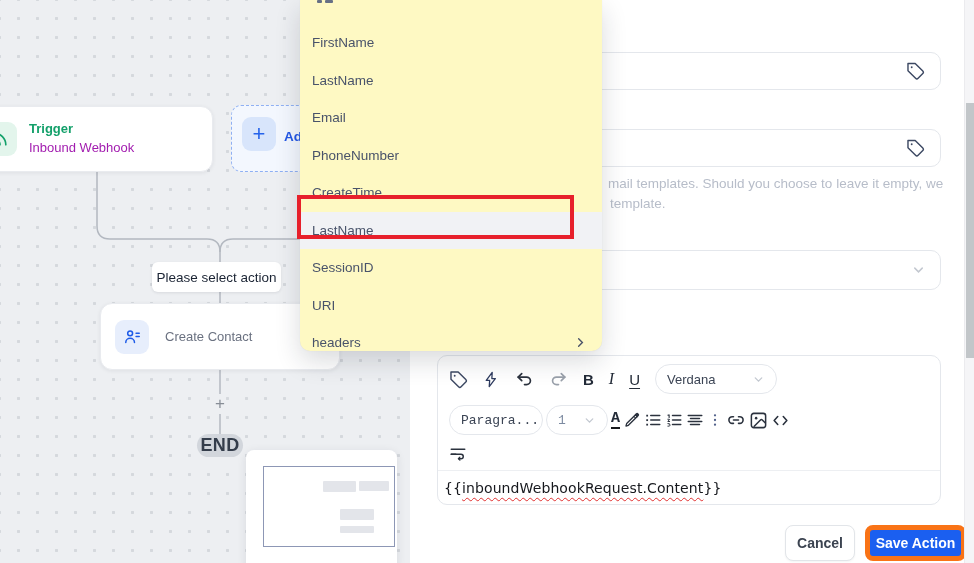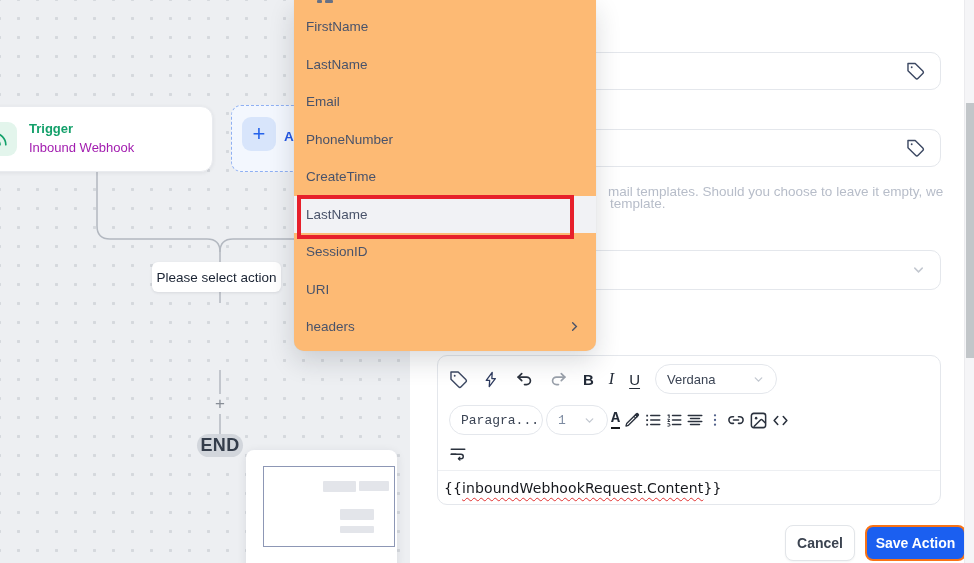--- a/index.html
+++ b/index.html
@@ -54,21 +54,21 @@
 
   
   .panel { position:absolute; left:410px; top:0; width:564px; height:563px; background:#fff; }
   .field { position:absolute; left:27px; width:504px; background:#fff;
     border:1px solid #e4e7ec; border-radius:10px; }
   .field-1 { top:52px; height:38px; }
   .field-2 { top:129px; height:38px; }
   .field .tag-ic { position:absolute; right:15px; top:50%; transform:translateY(-50%); color:#3d4963; display:flex; }
 
   .helper { position:absolute; color:#b7bdc9; font-size:13.5px; }
-  .helper-1 { left:198px; top:176px;margin-top:8px; }
+  .helper-1 { left:198px; top:176px; }
   .helper-2 { left:200px; top:196px; }
 
   .select-box { position:absolute; left:27px; top:250px; width:504px; height:40px;
     background:#fff; border:1px solid #e4e7ec; border-radius:10px; }
   .select-box .chev { position:absolute; right:14px; top:50%; transform:translateY(-50%); color:#c3c8d0; display:flex; }
 
   .editor { position:absolute; left:27px; top:355px; width:504px; height:150px;
     background:#fff; border:1px solid #e4e7ec; border-radius:10px; }
   .tb-row { position:absolute; left:0; width:100%; display:flex; align-items:center; padding-left:11px; }
   .tb-row-1 { top:7px; height:32px; gap:15px; }
@@ -94,26 +94,26 @@
   .ed-content { position:absolute; left:6px; top:124px; font-family:"DejaVu Sans",sans-serif;
     font-size:14px; color:#16181d; letter-spacing:.1px; white-space:nowrap; }
   .wavy { text-decoration:underline; text-decoration-style:wavy; text-decoration-color:#e03131;
     text-decoration-thickness:1px; text-underline-offset:3.5px; }
 
   .footer-btns { position:absolute; right:8px; top:525px; display:flex; gap:10px; }
   .btn { height:36px; border-radius:8px; display:flex; align-items:center; justify-content:center;
     font-size:14px; cursor:pointer; }
   .btn-cancel { width:70px; background:#fff; border:1px solid #e2e5e9; color:#3b4350; font-weight:600;
     box-shadow:0 1px 2px rgba(25,32,46,.05); }
-  .btn-save { width:101px; background:#1b5ff0; border:2px solid #f97316; color:#fff; font-weight:700; }
+  .btn-save { width:101px; background:#1b5ff0; border:5px solid #f97316; color:#fff; font-weight:700; }
 
   
-  .dropdown { position:absolute; left:294px; top:0; width:302px; height:351px; background:#fdba74;
+  .dropdown { position:absolute; left:300px; top:0; width:302px; height:351px; background:#fef9c3;
     border-radius:0 0 10px 10px; box-shadow:0 10px 26px rgba(25,32,46,.16), 0 0 1px rgba(0,0,0,.1);
-    z-index:50; padding-top:8px; }
+    z-index:50; padding-top:24px; }
   .dd-item { height:37.5px; display:flex; align-items:center; padding:0 14px 0 12px;
     font-size:13.5px; color:#49536a; cursor:pointer; justify-content:space-between; }
   .dd-item.highlighted { background:#f1f2f5; }
   .dd-item .chev-r { color:#4a5268; display:flex; }
   .dd-clip { position:absolute; left:317px; top:0; display:flex; gap:3px; z-index:51; }
   .dd-clip i { display:block; height:3px; background:#667085; border-radius:1px; }
 
   .red-rect { position:absolute; left:297px; top:195px; width:277px; height:44px;
     border:4px solid #e7202b; z-index:60; pointer-events:none; }
 
@@ -154,20 +154,31 @@
       </div>
     </div>
 
     <div class="add-box">
       <div class="add-plus">+</div>
       <div class="add-label">Add</div>
     </div>
 
     <div class="action-prompt">Please select action</div>
 
+    <div class="node contact-node">
+      <div class="node-icon">
+        <svg width="19" height="19" viewBox="0 0 24 24" fill="none" stroke="#1d5be8" stroke-width="1.9" stroke-linecap="round">
+          <circle cx="9" cy="8" r="3.1"></circle>
+          <path d="M3.5 19.5c0-3.1 2.5-5.2 5.5-5.2s5.5 2.1 5.5 5.2"></path>
+          <line x1="16.5" y1="8" x2="20.5" y2="8"></line>
+          <line x1="16.5" y1="12" x2="20.5" y2="12"></line>
+        </svg>
+      </div>
+      <div class="contact-label">Create Contact</div>
+    </div>
 
     <div class="conn-plus">+</div>
 
     <div class="end-badge">END</div>
 
     <div class="preview-card">
       <div class="preview-frame">
         <div class="ph-bar" style="left:59px; top:14px; width:33px; height:11px;"></div>
         <div class="ph-bar" style="left:95px; top:14px; width:30px; height:10px;"></div>
         <div class="ph-bar" style="left:76px; top:42px; width:34px; height:11px;"></div>

